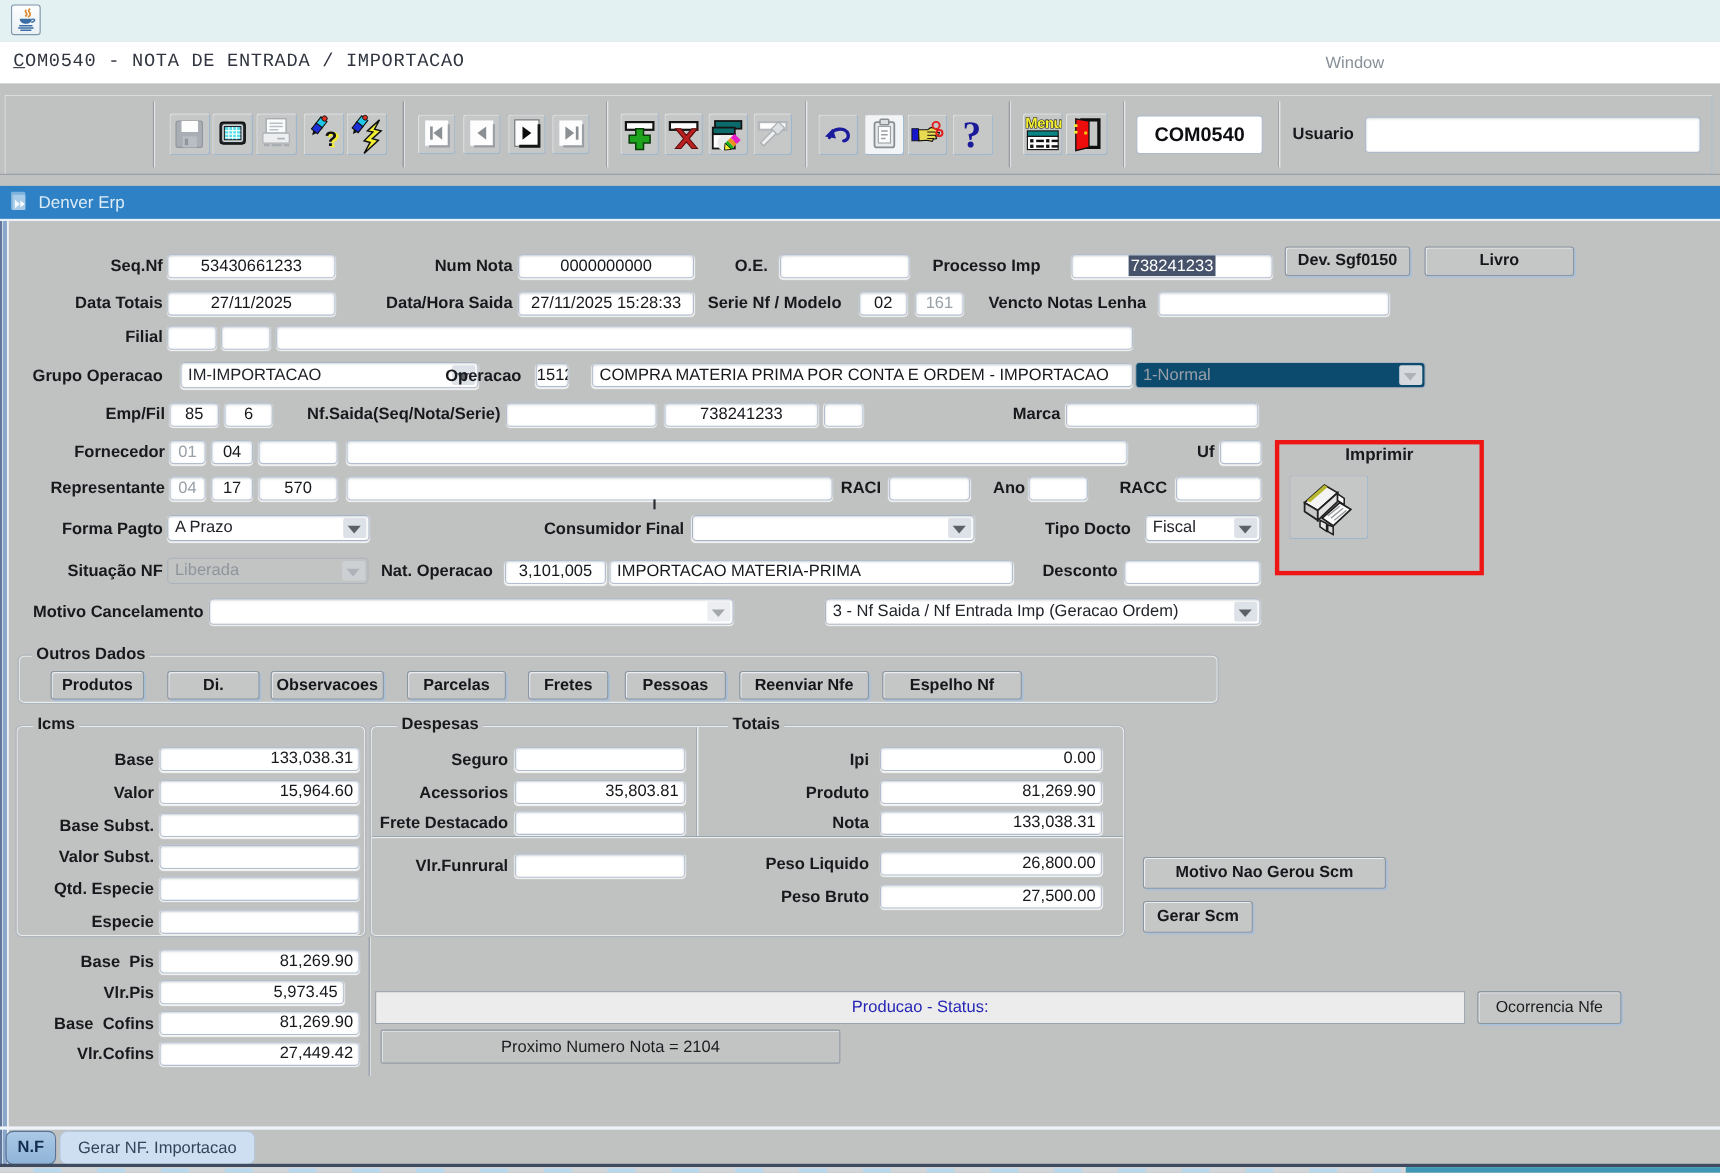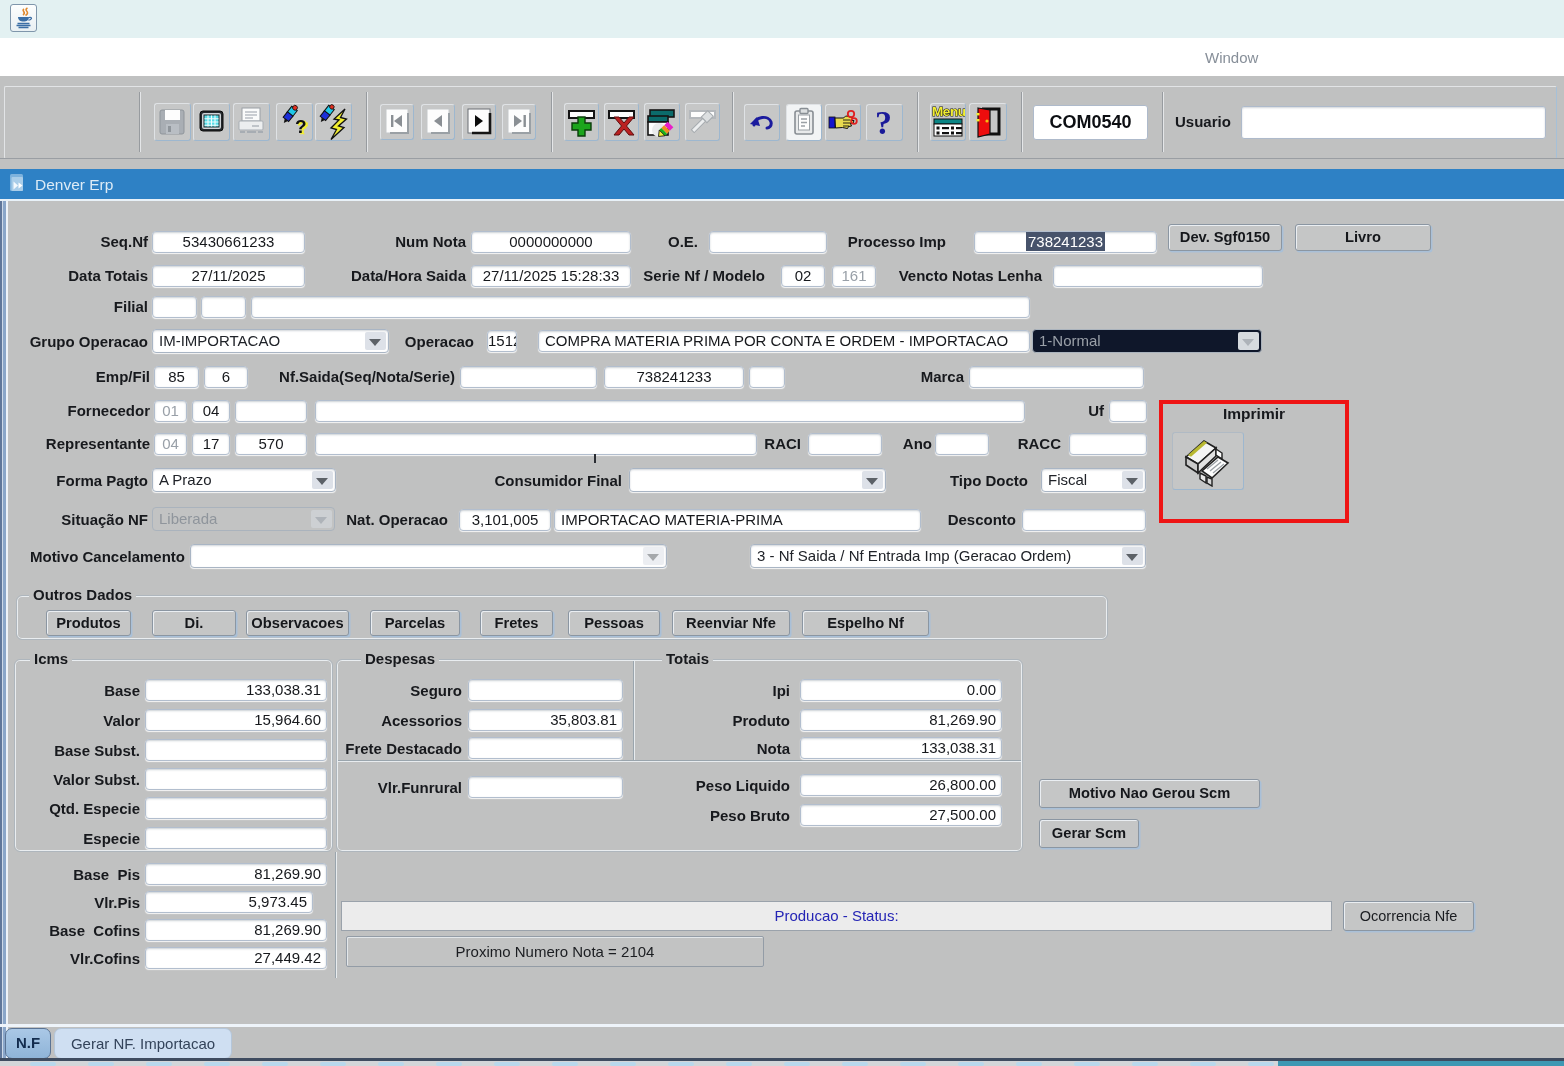--- a/index.html
+++ b/index.html
@@ -31,20 +31,21 @@
 <div class="abs" style="left:10px;top:4px;width:27px;height:28px;background:linear-gradient(#fdfefe,#e9f0f3);border:1px solid #7f96ab;border-radius:3px;box-sizing:border-box;">
  <svg width="23" height="24" viewBox="0 0 23 24" style="position:absolute;left:1px;top:1px">
   <path d="M12 3 C9 5 15 6 11 9" stroke="#e08a30" stroke-width="1.6" fill="none"></path>
   <path d="M15.5 2 C11 4.5 19 6 13.5 9.5" stroke="#e08a30" stroke-width="1.6" fill="none"></path>
   <path d="M6 11 h11 c0 3 -2.4 4.6 -5.5 4.6 S6 14 6 11 z" fill="#3a6ea5"></path>
   <path d="M17 11.6 c2.4-.6 3.4.6 1.6 1.8 -1 .7-2.2.8-2.2.8" stroke="#3a6ea5" stroke-width="1.2" fill="none"></path>
   <path d="M5.5 17.5 h12 M4.5 19.5 h14 M6.5 21.5 h10" stroke="#3a6ea5" stroke-width="1.4"></path>
  </svg>
 </div>
 <div class="abs" style="left:0;top:38px;width:1564px;height:38px;background:#fff;"></div>
+<div class="abs" style="left:12px;top:47px;font:17px 'Liberation Mono',monospace;letter-spacing:.6px;color:#30353f;"><span style="text-decoration:underline">C</span>OM0540 - NOTA DE ENTRADA / IMPORTACAO</div>
 <div class="abs" style="left:1205px;top:49px;font:15px 'Liberation Sans',sans-serif;color:#878f99;">Window</div>
 
 <div class="abs" style="left:0;top:76px;width:1564px;height:93px;background:#c0c1c1;"></div>
 <div class="abs" style="left:4px;top:86px;width:1551px;height:71px;border-top:1px solid #e2e4e6;border-left:1px solid #e2e4e6;border-bottom:1px solid #a5c0d8;border-right:1px solid #a5c0d8;border-radius:2px;"></div>
 <div class="abs" style="left:0;top:158px;width:1564px;height:1px;background:#9a9ea3;"></div>
 <div class="sep" style="left:139px"></div>
 <div class="sep" style="left:366px"></div>
 <div class="sep" style="left:551px"></div>
 <div class="sep" style="left:732px"></div>
 <div class="sep" style="left:917px"></div>
@@ -245,25 +246,25 @@
 <div class="inp c dis" style="left:832px;top:265px;width:44px">161</div>
 <div class="lbl" style="left:890px;top:266px;width:152px">Vencto Notas Lenha</div>
 <div class="inp" style="left:1053px;top:265px;width:210px"></div>
 
 <div class="lbl" style="left:0;top:297px;width:148px">Filial</div>
 <div class="inp c" style="left:152px;top:296px;width:45px"></div>
 <div class="inp c" style="left:201px;top:296px;width:45px"></div>
 <div class="inp l" style="left:251px;top:296px;width:779px"></div>
 
 <div class="lbl" style="left:0;top:332px;width:148px">Grupo Operacao</div>
-<div class="dd" style="left:152px;top:329px;width:237px">IM-IMPORTACAO<span class="arr"></span></div>
+<div class="dd" style="left:164px;top:329px;width:271px">IM-IMPORTACAO<span class="arr"></span></div>
 <div class="lbl" style="left:330px;top:332px;width:144px">Operacao</div>
 <div class="inp c" style="left:487px;top:330px;width:30px">1512</div>
 <div class="inp l" style="left:538px;top:330px;width:492px">COMPRA MATERIA PRIMA POR CONTA E ORDEM - IMPORTACAO</div>
-<div class="dd ddg" style="left:1032px;top:329px;width:230px;background:#0f172a;color:#9aa0a8">1-Normal<span class="arr" style="background:#d6dade"></span></div>
+<div class="dd ddg" style="left:1032px;top:329px;width:264px;background:#0c4a6e;color:#9aa0a8">1-Normal<span class="arr" style="background:#d6dade"></span></div>
 
 <div class="lbl" style="left:0;top:367px;width:150px">Emp/Fil</div>
 <div class="inp c" style="left:154px;top:366px;width:45px">85</div>
 <div class="inp c" style="left:204px;top:366px;width:44px">6</div>
 <div class="lbl" style="left:260px;top:367px;width:195px">Nf.Saida(Seq/Nota/Serie)</div>
 <div class="inp" style="left:460px;top:366px;width:137px"></div>
 <div class="inp c" style="left:604px;top:366px;width:140px">738241233</div>
 <div class="inp" style="left:749px;top:366px;width:36px"></div>
 <div class="lbl" style="left:820px;top:367px;width:144px">Marca</div>
 <div class="inp" style="left:969px;top:366px;width:175px"></div>

